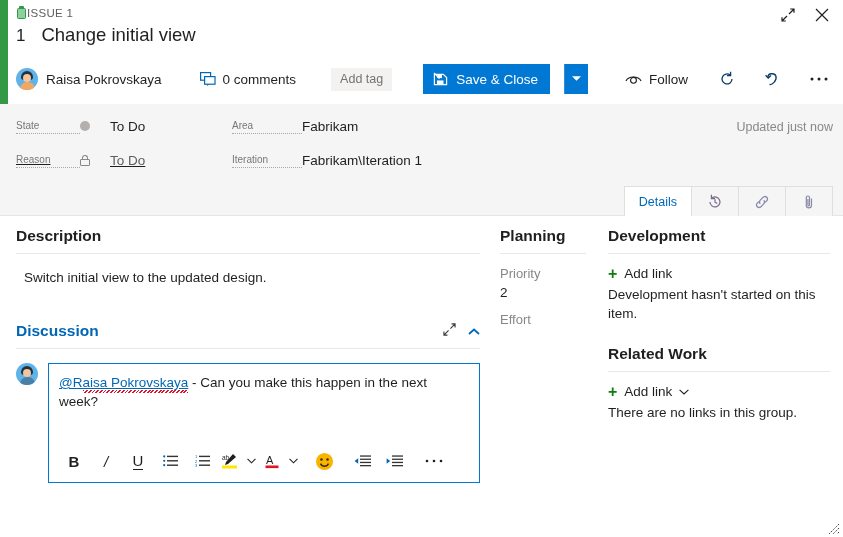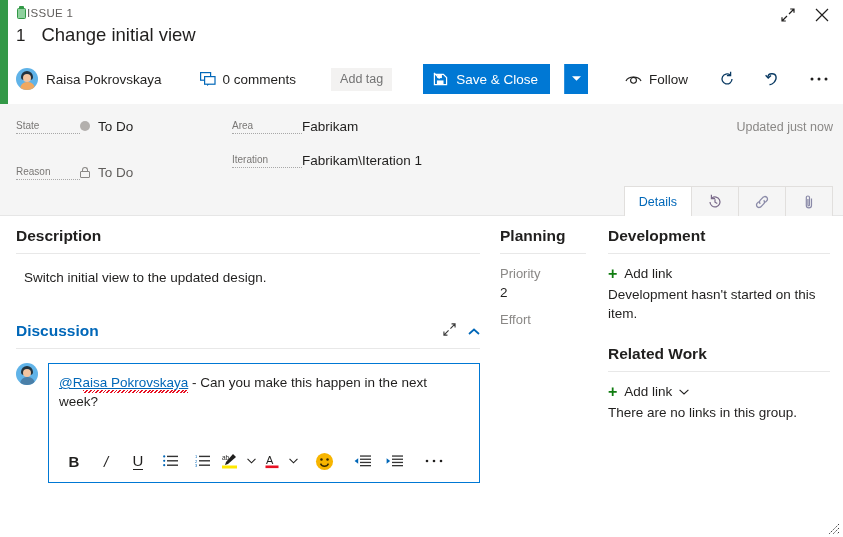--- a/index.html
+++ b/index.html
@@ -204,21 +204,21 @@
   }
   .field-label {
     font-size: 10px;
     color: #797775;
     border-bottom: 1px dotted #a8a8a8;
     line-height: 15px;
   }
   .field-value {
     font-size: 13.5px;
     color: #201f1e;
-    display: flex; align-items: center; gap: 8px;
+    display: flex; align-items: center; gap: 20px;
     cursor: pointer;
   }
   .field-value.muted { color: #605e5c; }
   .state-dot {
     width: 10px; height: 10px;
     border-radius: 50%;
     background: #b3b0ad;
     display: inline-block;
   }
   .lock-ico {
@@ -534,21 +534,21 @@
   <div class="fields">
 
     <div class="field" style="left:16px; top:14px;">
       <span class="field-label" style="width:64px">State</span>
       <span class="field-value">
         <span class="state-dot"></span>
         <span>To Do</span>
       </span>
     </div>
 
-    <div class="field" style="left:16px; top:60px;">
+    <div class="field" style="left:16px; top:48px;text-decoration:underline;">
       <span class="field-label" style="width:64px">Reason</span>
       <span class="field-value muted">
         <span class="lock-ico">
             <span class="shackle"></span>
             <span class="box"></span>
           </span>
         <span>To Do</span>
       </span>
     </div>
 

